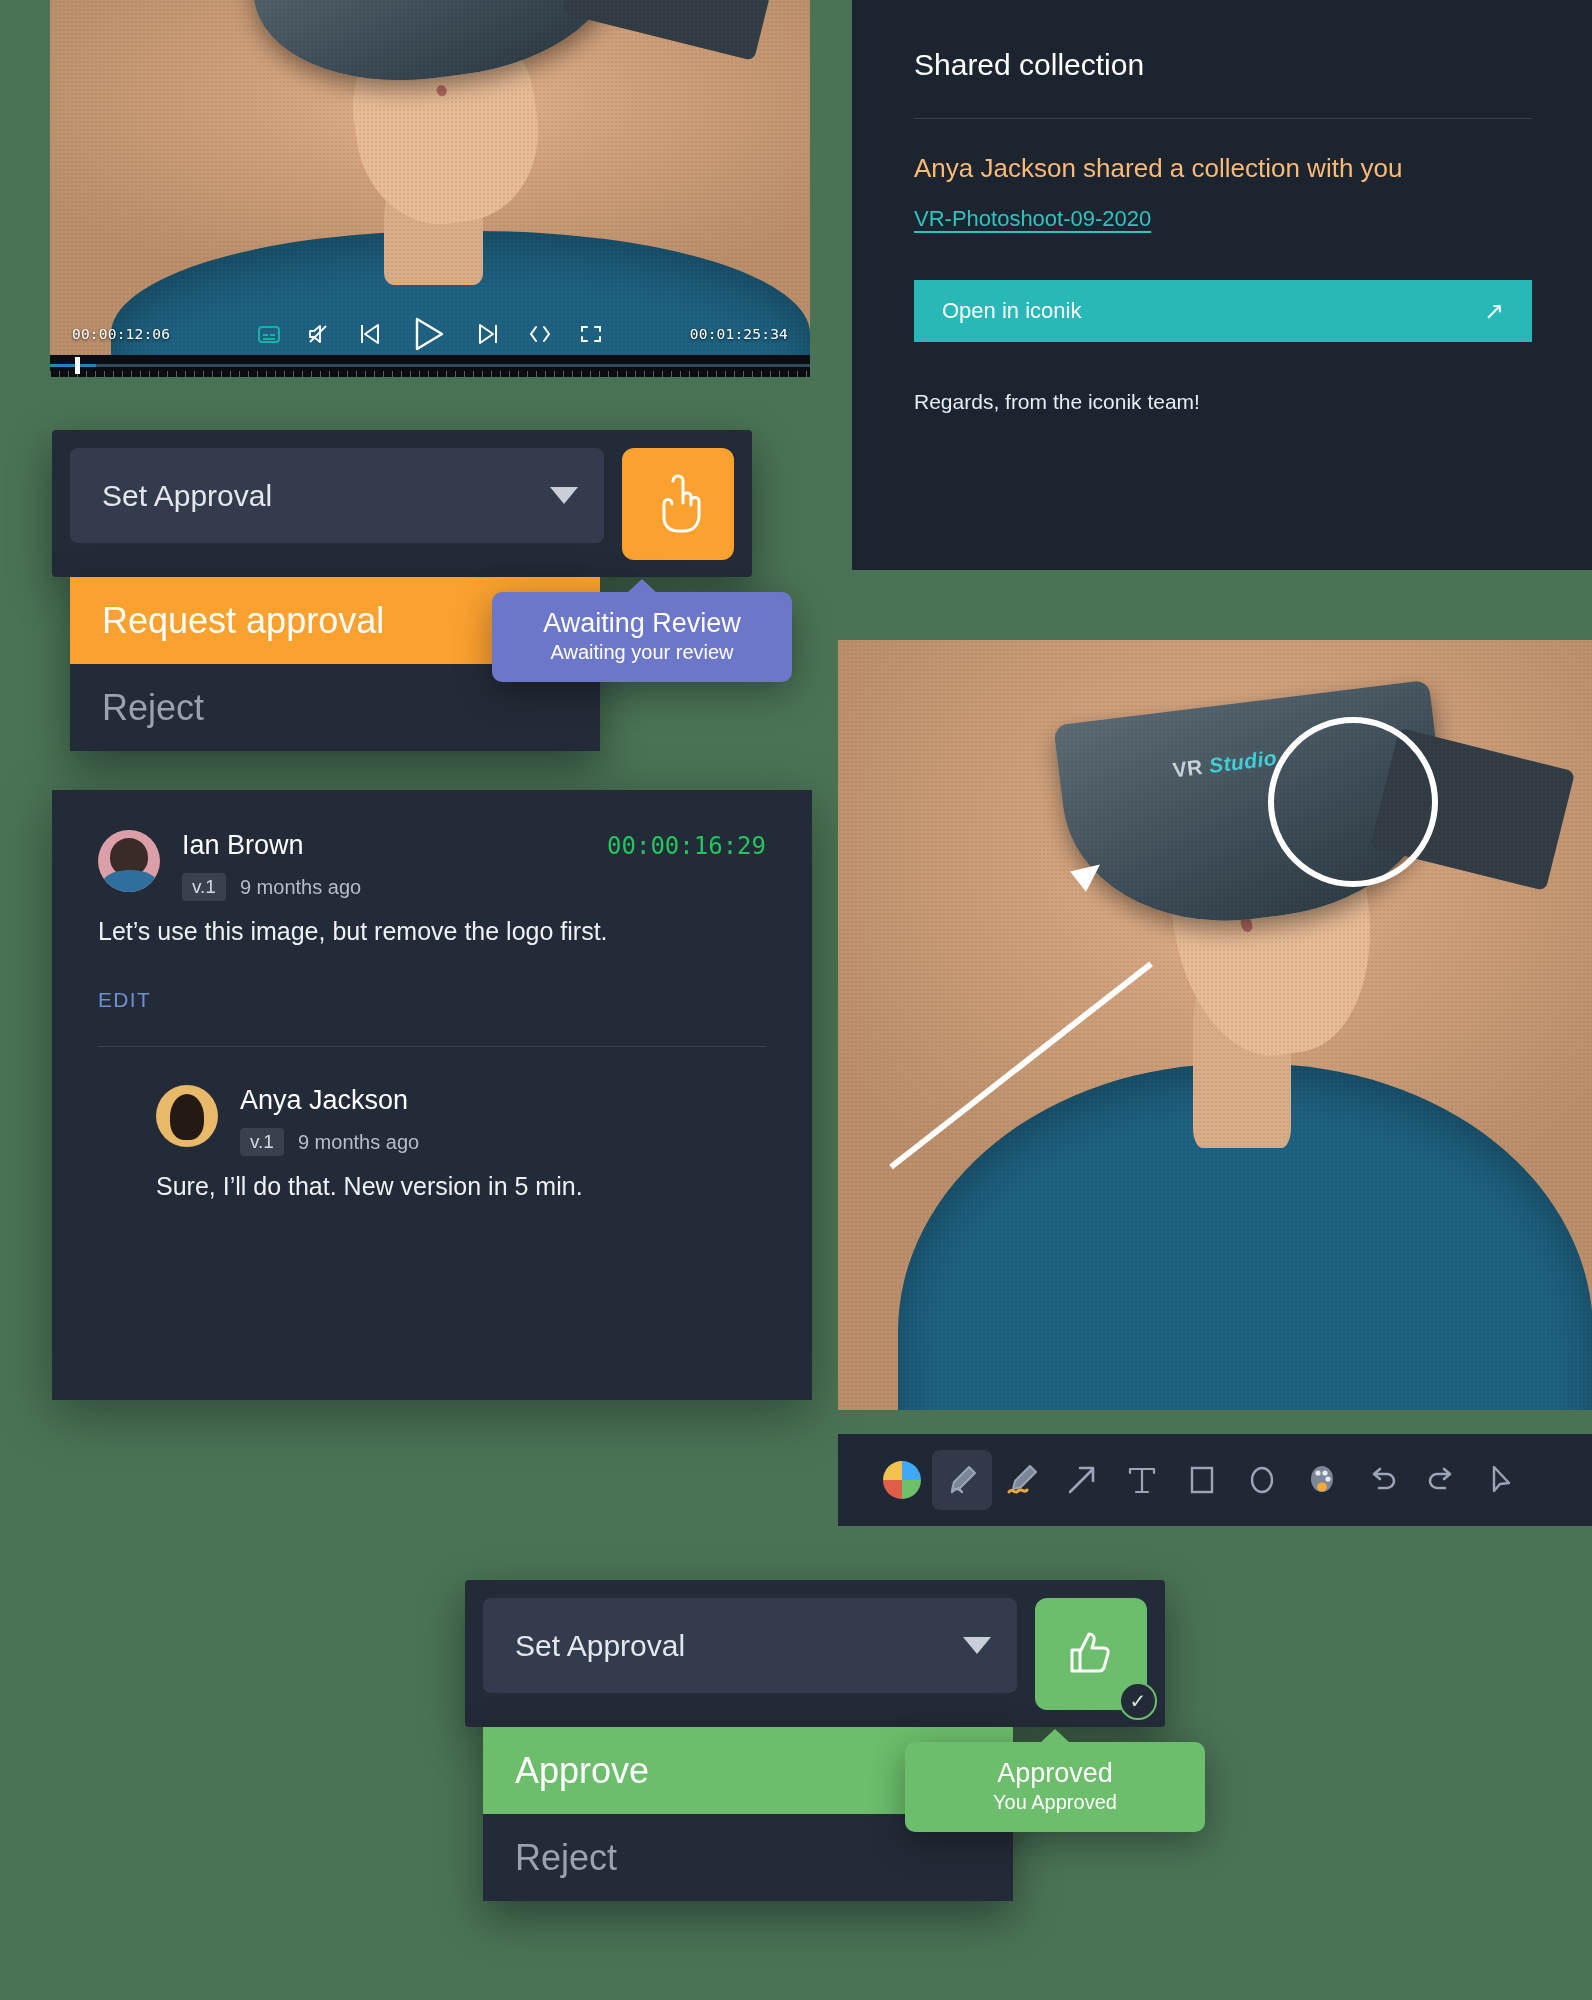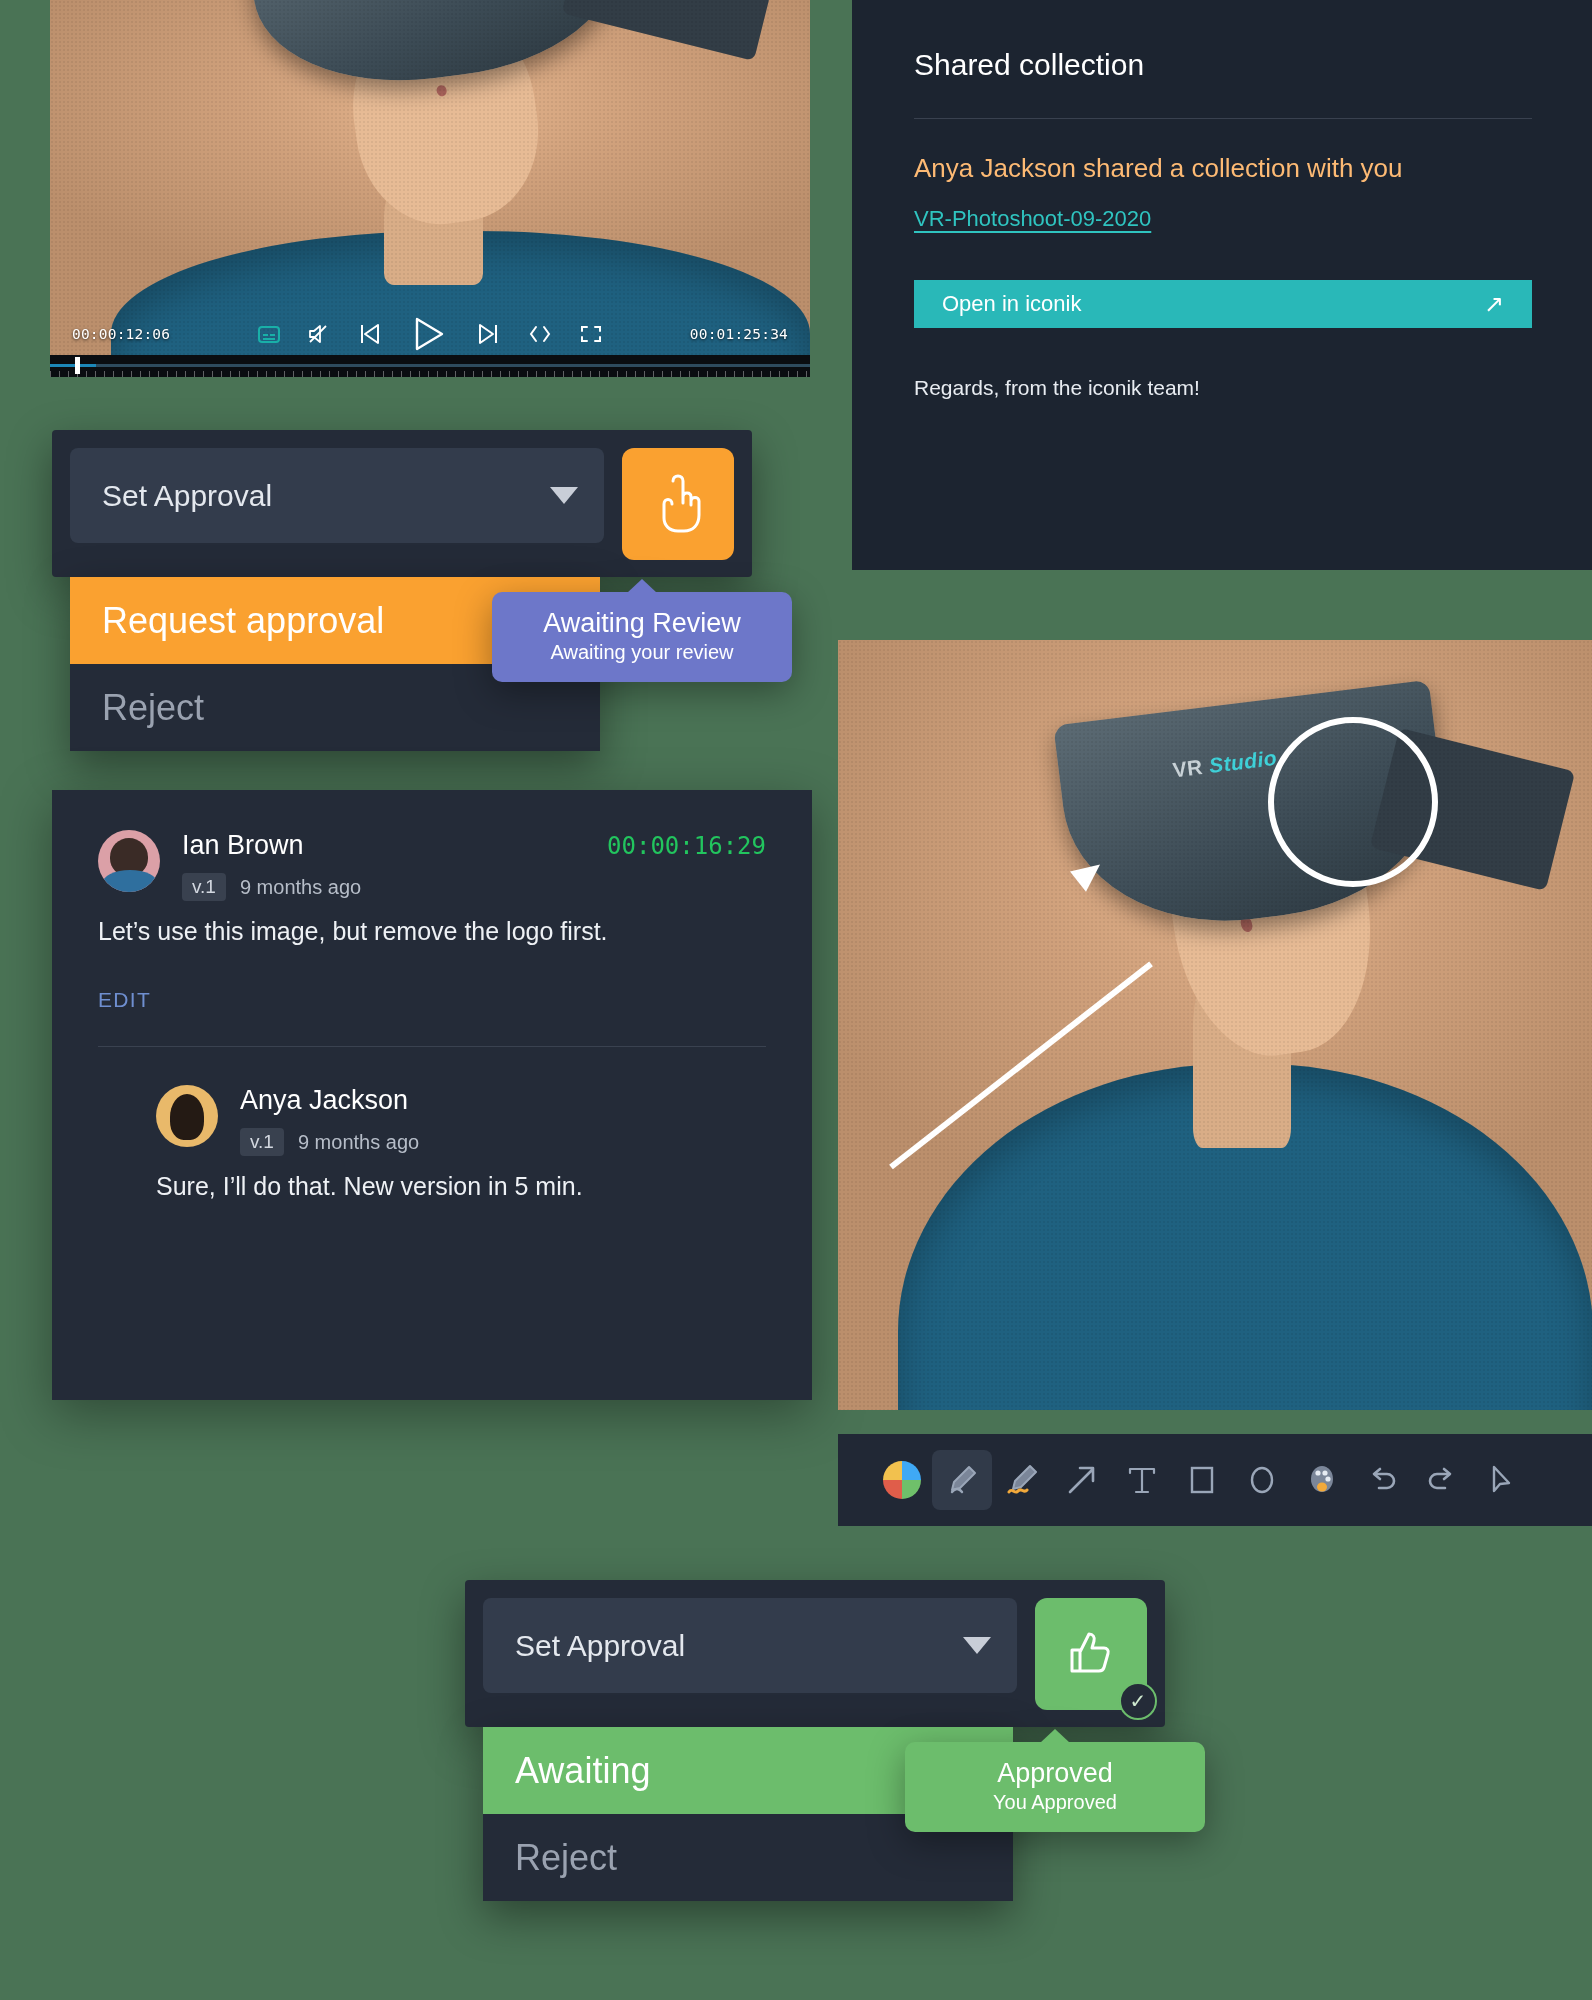--- a/index.html
+++ b/index.html
@@ -91,21 +91,21 @@
   }
   .email-inner { padding:56px 60px 0 62px; }
   .email-title { color:#ffffff; font-size:30px; font-weight:400; }
   .email-rule { height:1px; background:#39414f; margin:36px 0 34px; }
   .email-line { color:#fdba74; font-size:26px; font-weight:400; }
   .email-link {
     display:inline-block; margin-top:22px; color:#2fc4c0; font-size:22px;
     text-decoration:underline; text-underline-offset:5px;
   }
   .cta {
-    margin-top:48px; height:48px; background:#29b8b8;
+    margin-top:48px; height:62px; background:#29b8b8;
     display:flex; align-items:center; justify-content:space-between;
     padding:0 28px 0 28px; color:#fff;
   }
   .cta-label { font-size:22px; }
   .cta-arrow { font-size:24px; line-height:1; }
   .email-regards { margin-top:48px; color:#e8ecf1; font-size:21px; }
 
   
   #approval-orange {
     position:absolute; left:52px; top:430px; width:700px;
@@ -471,21 +471,21 @@
         <span class="caret"></span>
       </div>
       <div class="icon-btn green">
         <svg width="56" height="56" viewBox="0 0 56 56">
           <path d="M17 24v21H9V24zM17 26l9-18c4 0 6 3 5 7l-2 7h12c3 0 5 2.5 4 5.5l-4 14c-.7 2.4-2.6 3.5-5 3.5H17z" fill="none" stroke="#ffffff" stroke-width="3" stroke-linejoin="round"></path>
         </svg>
         <span class="check-badge">✓</span>
       </div>
     </div>
     <div class="menu-wrap">
-      <div class="menu-item hl-green">Awaiting</div>
+      <div class="menu-item hl-green">Approve</div>
       <div class="menu-item muted">Reject</div>
     </div>
     <div class="tip green" style="left:440px; top:162px; width:300px;">
       <span class="tip-notch"></span>
       <div class="tip-title">Approved</div>
       <div class="tip-sub">You Approved</div>
     </div>
   </div>
 
 </div>

